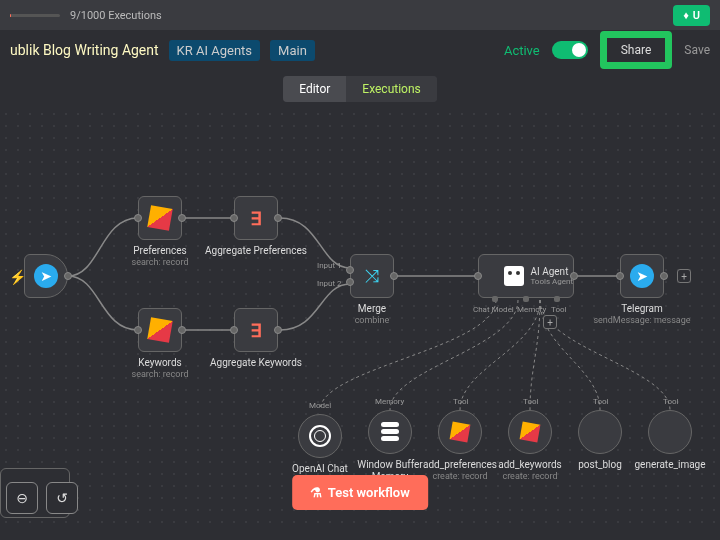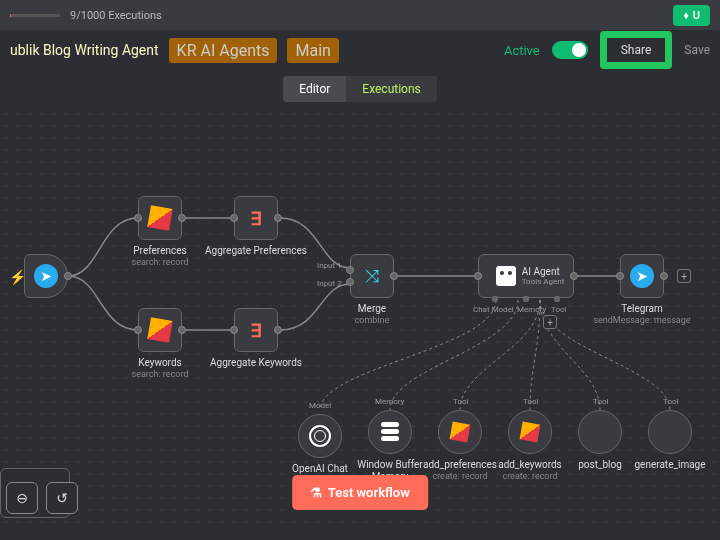--- a/index.html
+++ b/index.html
@@ -3,35 +3,35 @@
 <meta charset="utf-8">
 <style>
 *{box-sizing:border-box;margin:0;padding:0;font-family:-apple-system,BlinkMacSystemFont,"Segoe UI",Roboto,sans-serif}
 body{background:#2d2e33;color:#ccc;width:720px;height:540px;overflow:hidden;position:relative}
 .topbar{height:30px;background:#3a3b40;display:flex;align-items:center;padding:0 10px;gap:10px;font-size:11px;color:#bbb}
 .progress{width:50px;height:3px;background:#555;border-radius:2px;position:relative}
 .progress-fill{height:100%;background:#ff6d5a;width:1%;border-radius:2px}
 .upgrade-btn{margin-left:auto;background:#0fbc72;color:#fff;padding:4px 10px;border-radius:4px;font-size:11px;font-weight:600;display:flex;align-items:center;gap:4px}
 .header{height:40px;display:flex;align-items:center;padding:0 10px;gap:10px;background:#2d2e33}
 .wf-name{font-size:14px;color:#fef9c3}
-.tag{background:#a16207;padding:3px 8px;border-radius:3px;font-size:16px;color:#ccc}
+.tag{background:#0c4a6e;padding:3px 8px;border-radius:3px;font-size:13px;color:#ccc}
 .header-right{margin-left:auto;display:flex;align-items:center;gap:12px}
 .active-label{color:#0fbc72;font-size:13px}
 .toggle{width:36px;height:18px;background:#0fbc72;border-radius:9px;position:relative}
 .toggle-knob{width:14px;height:14px;background:#fff;border-radius:50%;position:absolute;top:2px;right:2px}
 .share-btn{border:7px solid #22c55e;padding:5px 14px;border-radius:4px;font-size:12px;color:#ddd;background:transparent}
 .save-btn{color:#999;font-size:12px}
 .tabs{display:flex;justify-content:center;padding:6px 0;background:#2d2e33}
 .tab-group{display:flex;background:#3a3b40;border-radius:4px;overflow:hidden}
 .tab{padding:6px 16px;font-size:12px;color:#bef264;background:#3a3b40}
 .tab.active{background:#4a4b50;color:#fff}
 .canvas{position:relative;width:100%;height:420px;background:#2d2e33;background-image:radial-gradient(circle,#3a3b40 1px,transparent 1px);background-size:12px 12px}
 svg.wires{position:absolute;top:0;left:0;width:100%;height:100%;pointer-events:none}
 .node{position:absolute;width:44px;height:44px;border:1px solid #666;border-radius:6px;background:#3a3b40;display:flex;align-items:center;justify-content:center}
-.node.big{width:96px;height:44px;justify-content:center;padding-left:8px;gap:6px}
+.node.big{width:96px;height:44px;justify-content:flex-end;padding-left:8px;gap:6px}
 .node.tool{width:44px;height:44px;border-radius:50%}
 .node-label{position:absolute;top:48px;left:50%;transform:translateX(-50%);text-align:center;font-size:10px;color:#ddd;white-space:nowrap;line-height:1.2}
 .node-sub{display:block;font-size:9px;color:#888}
 .cube{width:22px;height:22px;background:linear-gradient(135deg,#ffb000 0%,#ffb000 50%,#e63946 50%,#e63946 100%);transform:rotate(10deg)}
 .tg-icon{width:24px;height:24px;background:#2aabee;border-radius:50%;display:flex;align-items:center;justify-content:center;color:#fff;font-size:14px}
 .agg-icon{color:#ff6d5a;font-size:18px;font-weight:bold}
 .merge-icon{color:#3dd6f5;font-size:18px}
 .bot-icon{width:20px;height:20px;background:#fff;border-radius:3px;position:relative}
 .bot-icon::before{content:"";position:absolute;top:5px;left:4px;width:4px;height:4px;background:#333;border-radius:50%}
 .bot-icon::after{content:"";position:absolute;top:5px;right:4px;width:4px;height:4px;background:#333;border-radius:50%}

